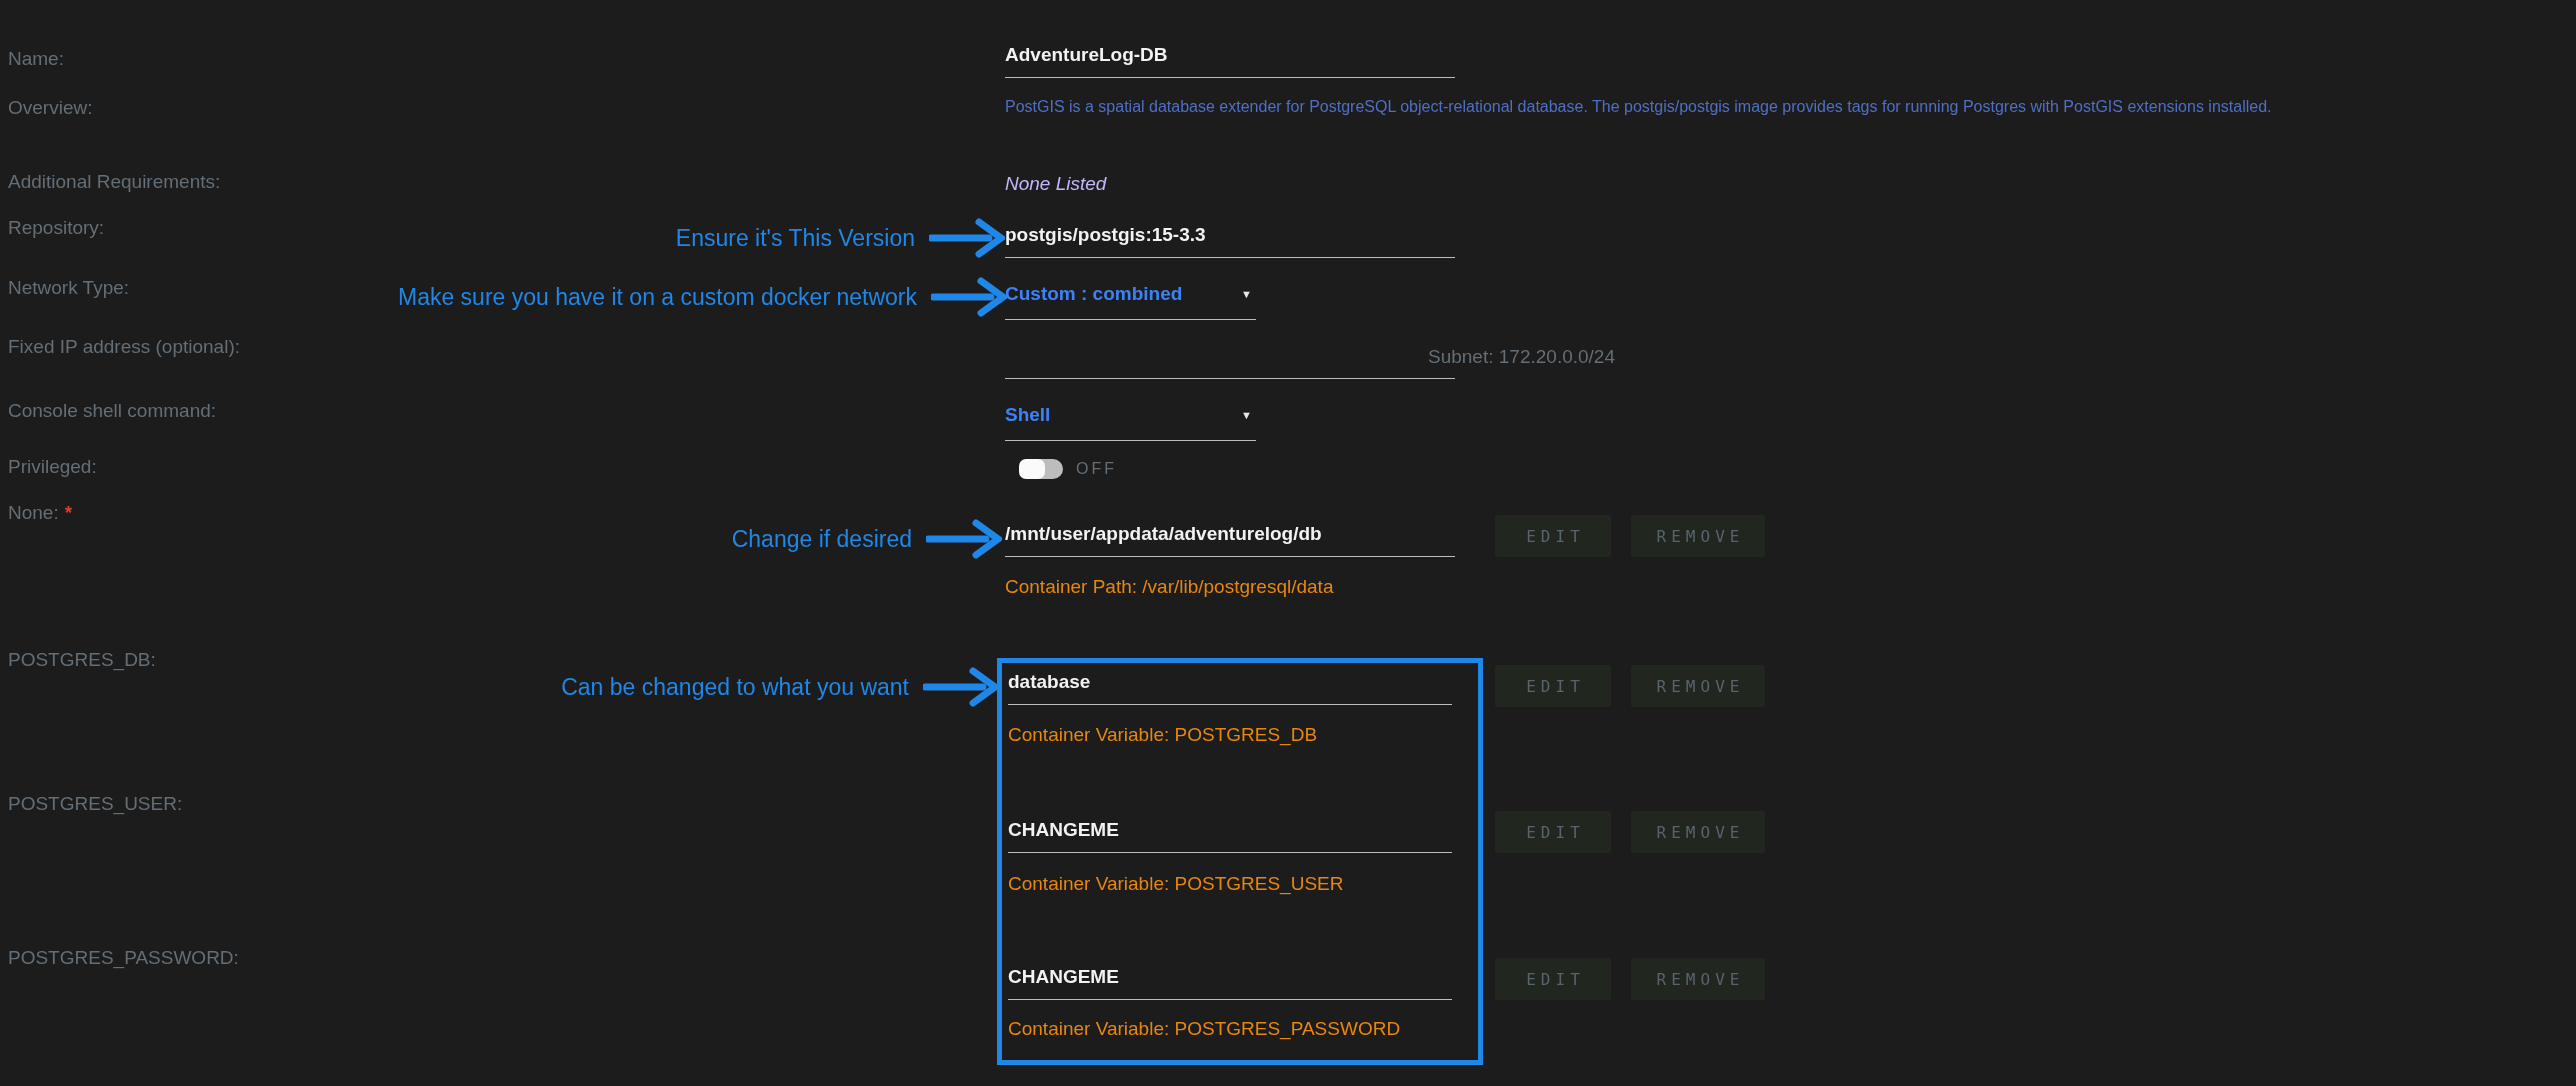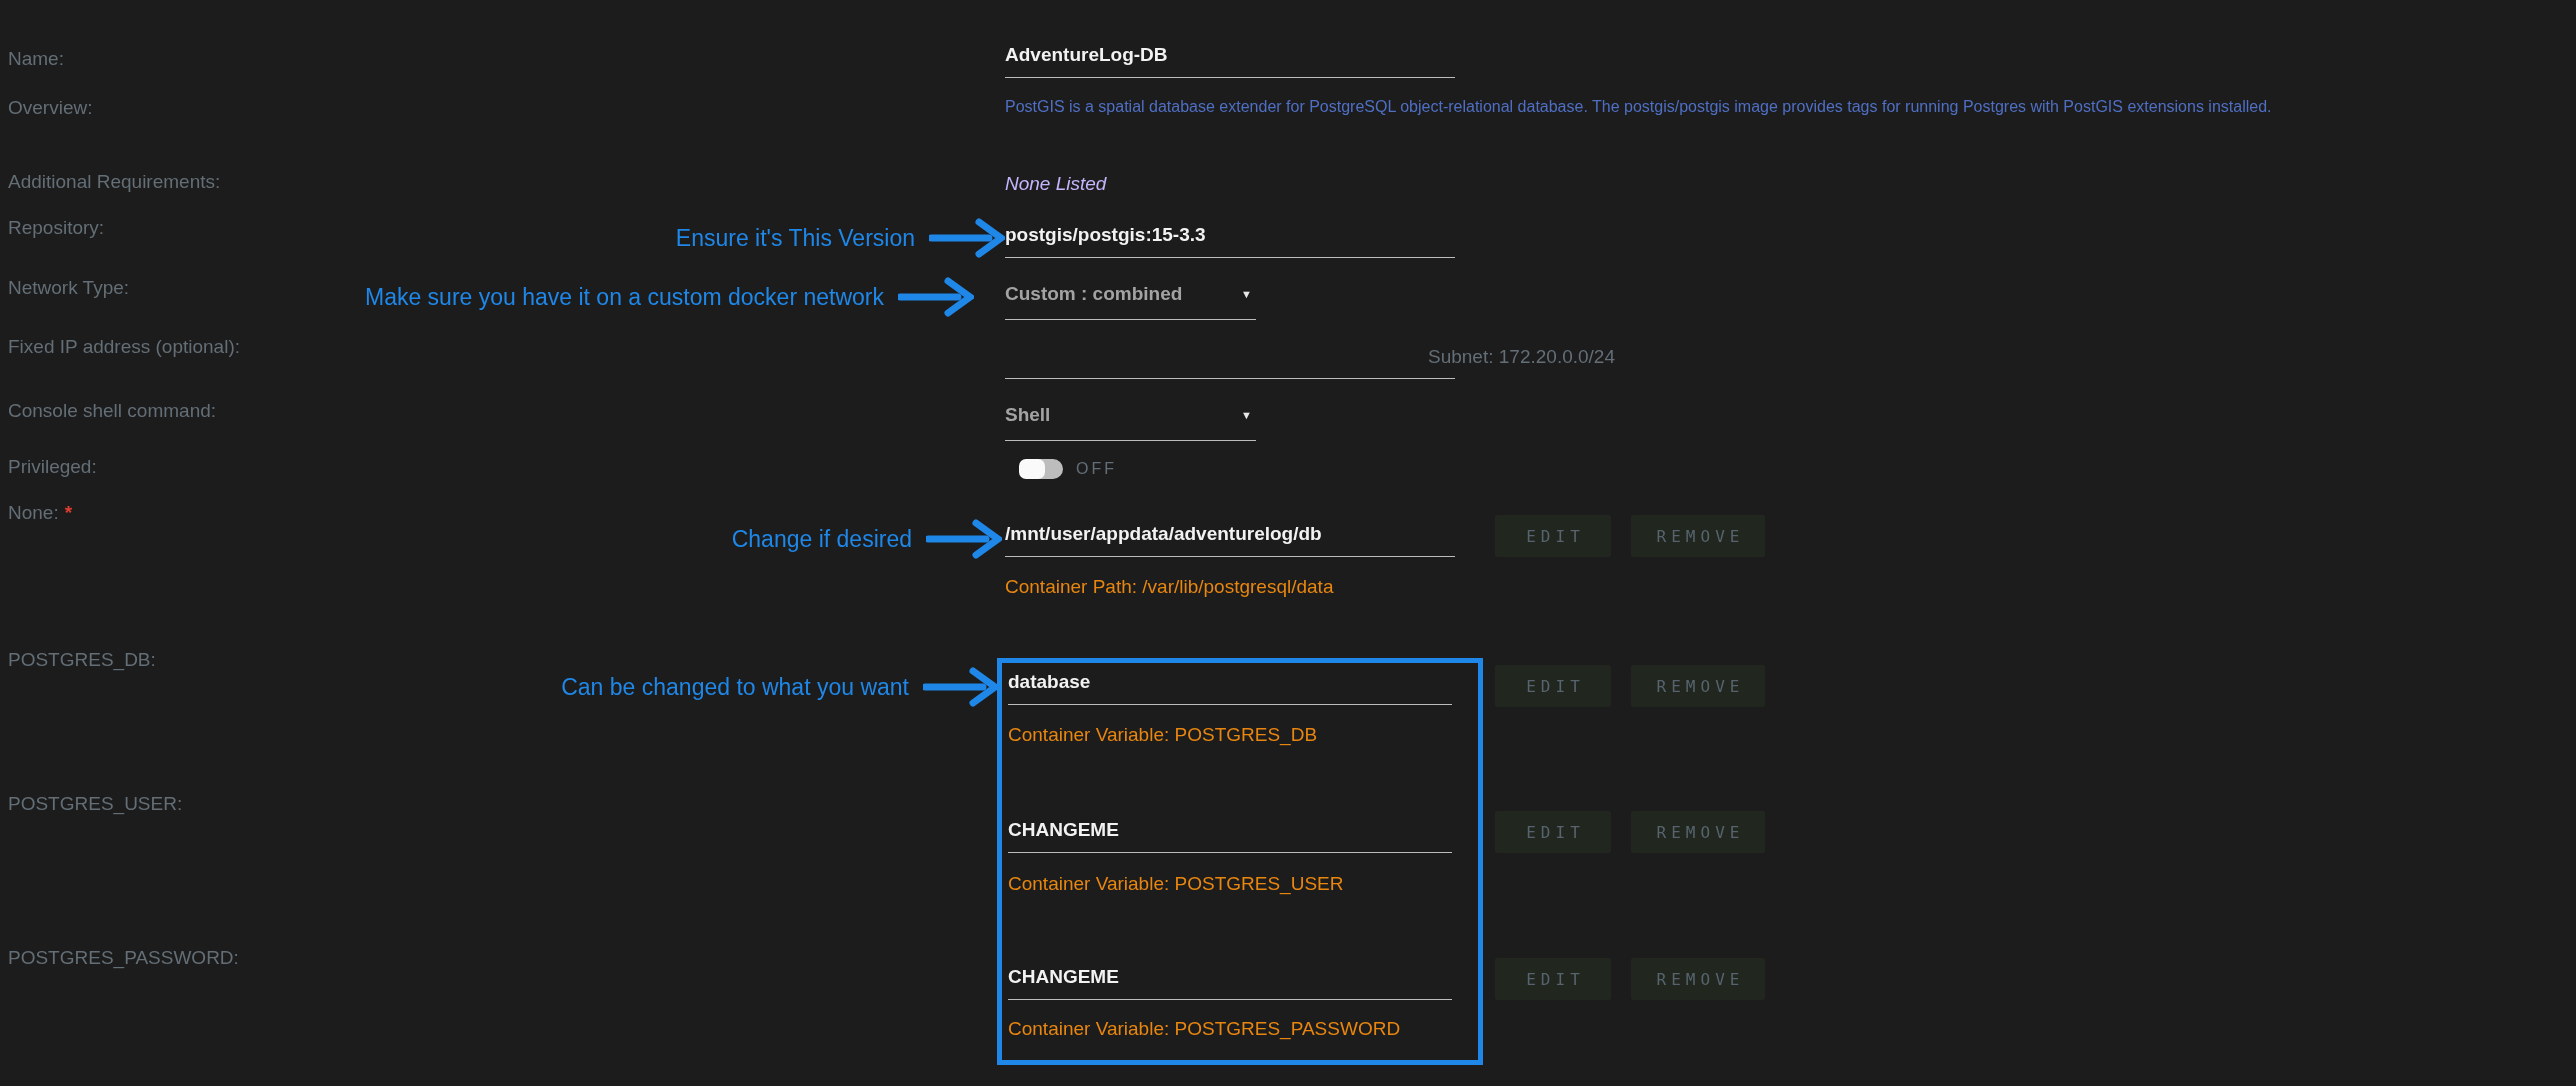--- a/index.html
+++ b/index.html
@@ -7,21 +7,21 @@
           font-family:"Liberation Sans",sans-serif;}
   .label{position:absolute;left:8px;color:#636e76;font-size:19px;white-space:nowrap;}
   .req{color:#e03c31;font-weight:bold;margin-left:6px;}
   .value-input{position:absolute;background:transparent;border:none;border-bottom:1px solid #bdbdbd;
           color:#f2f2f2;font-size:19px;font-weight:bold;font-family:"Liberation Sans",sans-serif;
           padding:0 0 10px 0;height:24px;width:450px;outline:none;box-sizing:content-box;}
   .overview{position:absolute;color:#4f6fc4;font-size:16px;white-space:nowrap;}
   .nonelisted{position:absolute;color:#c4b5fd;font-size:19px;font-style:italic;}
   .dropdown{position:absolute;width:251px;border-bottom:1px solid #bdbdbd;display:flex;
           align-items:flex-start;justify-content:space-between;padding-bottom:12px;height:24px;cursor:pointer;}
-  .dropdown .dd-val{color:#a3a3a3;font-size:19px;font-weight:bold;}
+  .dropdown .dd-val{color:#3b82f6;font-size:19px;font-weight:bold;}
   .dropdown .dd-arrow{color:#e8e8e8;font-size:11px;margin-top:5px;margin-right:4px;}
   .note-orange{position:absolute;color:#e8860f;font-size:19px;white-space:nowrap;}
   .note-gray{position:absolute;color:#636e76;font-size:19px;white-space:nowrap;}
   .btn{position:absolute;background:#21261f;border:none;border-radius:2px;color:#57646e;
           font-family:"DejaVu Sans Mono",monospace;font-size:16px;letter-spacing:5px;
           text-align:center;cursor:pointer;padding:0 0 0 5px;}
   .btn.edit{width:116px;height:42px;}
   .btn.remove{width:134px;height:42px;}
   .toggle{position:absolute;left:1019px;width:44px;height:20px;background:#bdbdbd;border-radius:10px;cursor:pointer;}
   .toggle .knob{position:absolute;left:0;top:0;width:26px;height:20px;background:#fafafa;border-radius:7px;}
@@ -64,21 +64,21 @@
     <svg width="76" height="40" viewBox="0 0 76 40">
       <path d="M2 20 H60" stroke="#1f87e8" stroke-width="7" stroke-linecap="round" fill="none"></path>
       <path d="M50 4 L72 20 L50 36" stroke="#1f87e8" stroke-width="7" stroke-linecap="round" fill="none"></path>
     </svg>
   </div>
 
   <div class="dropdown" style="left:1005px;top:283px">
     <span class="dd-val">Custom : combined</span>
     <span class="dd-arrow">▼</span>
   </div>
-  <div class="annotation" style="right:1602px;top:277px">
+  <div class="annotation" style="right:1569px;top:277px">
     <span class="ann-text">Make sure you have it on a custom docker network</span>
     <svg width="76" height="40" viewBox="0 0 76 40">
       <path d="M2 20 H60" stroke="#1f87e8" stroke-width="7" stroke-linecap="round" fill="none"></path>
       <path d="M50 4 L72 20 L50 36" stroke="#1f87e8" stroke-width="7" stroke-linecap="round" fill="none"></path>
     </svg>
   </div>
 
   <input class="value-input" style="left: 1005px; top: 344px;" value="">
   <div class="note-gray" style="left:1428px;top:346px">Subnet: 172.20.0.0/24</div>
 

